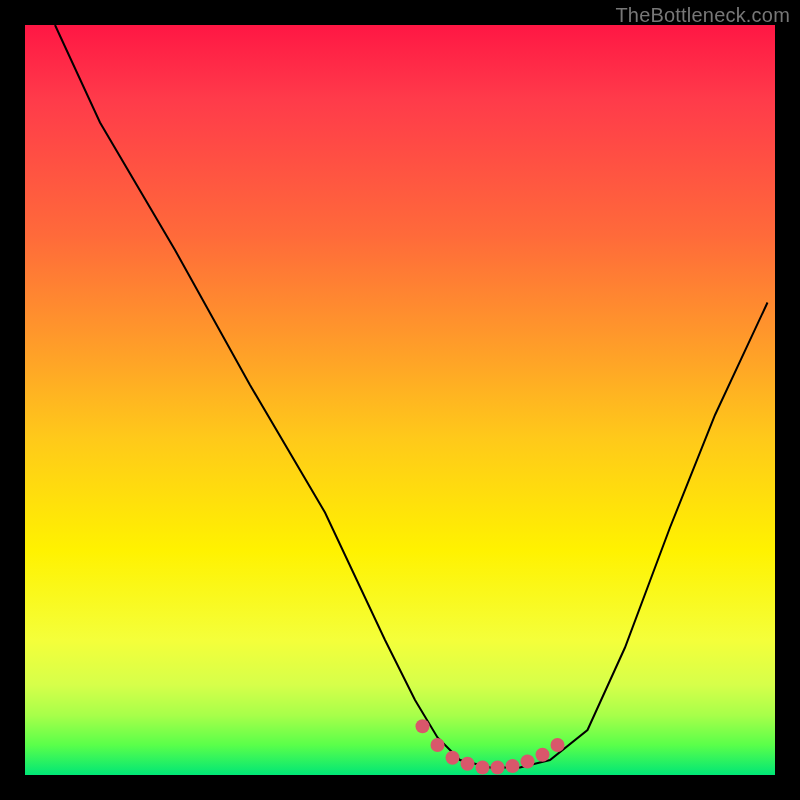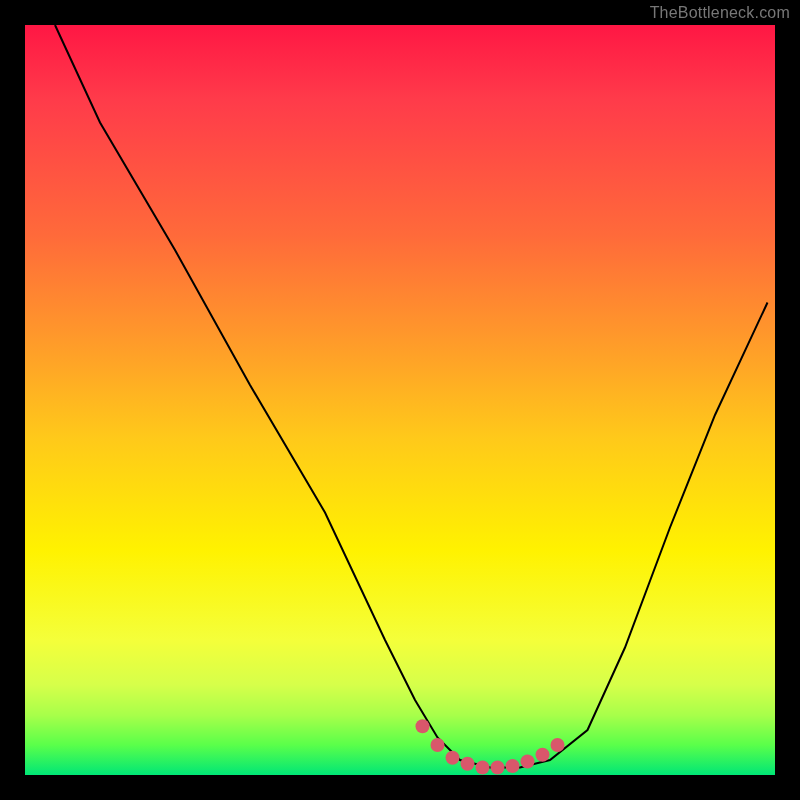--- a/index.html
+++ b/index.html
@@ -47,21 +47,21 @@
     top: 25px;
     width: 750px;
     height: 750px;
     overflow: visible;
   }
   .watermark {
     position: absolute;
     top: 4px;
     right: 10px;
     color: #777;
-    font-size: 16px;
+    font-size: 20px;
     font-weight: 500;
     letter-spacing: 0.2px;
     user-select: none;
   }
 </style>
 </head>
 <body>
 
 <div class="canvas">
 

